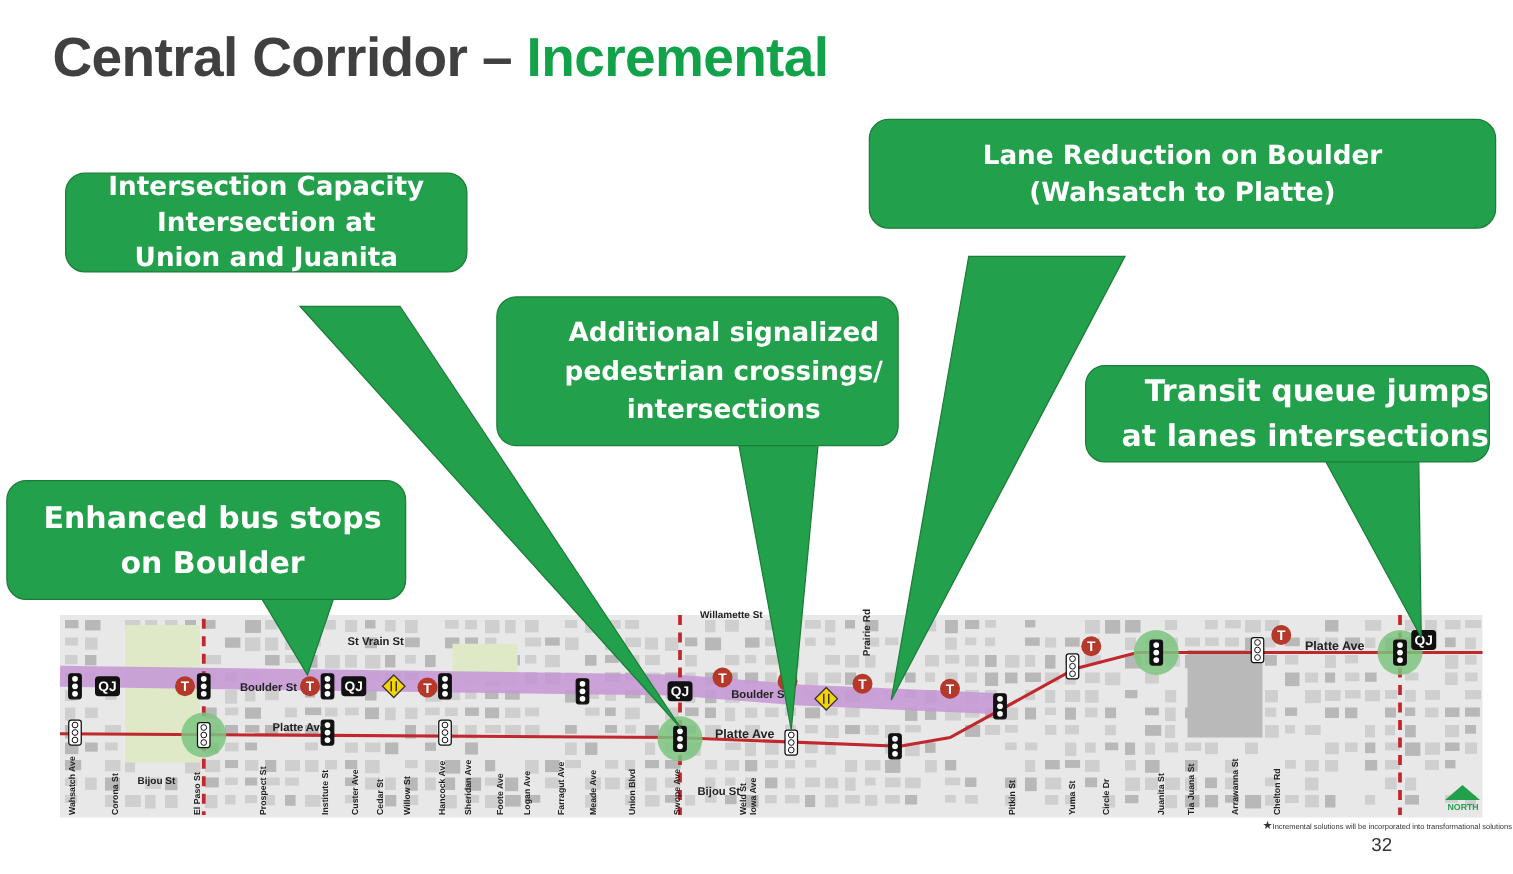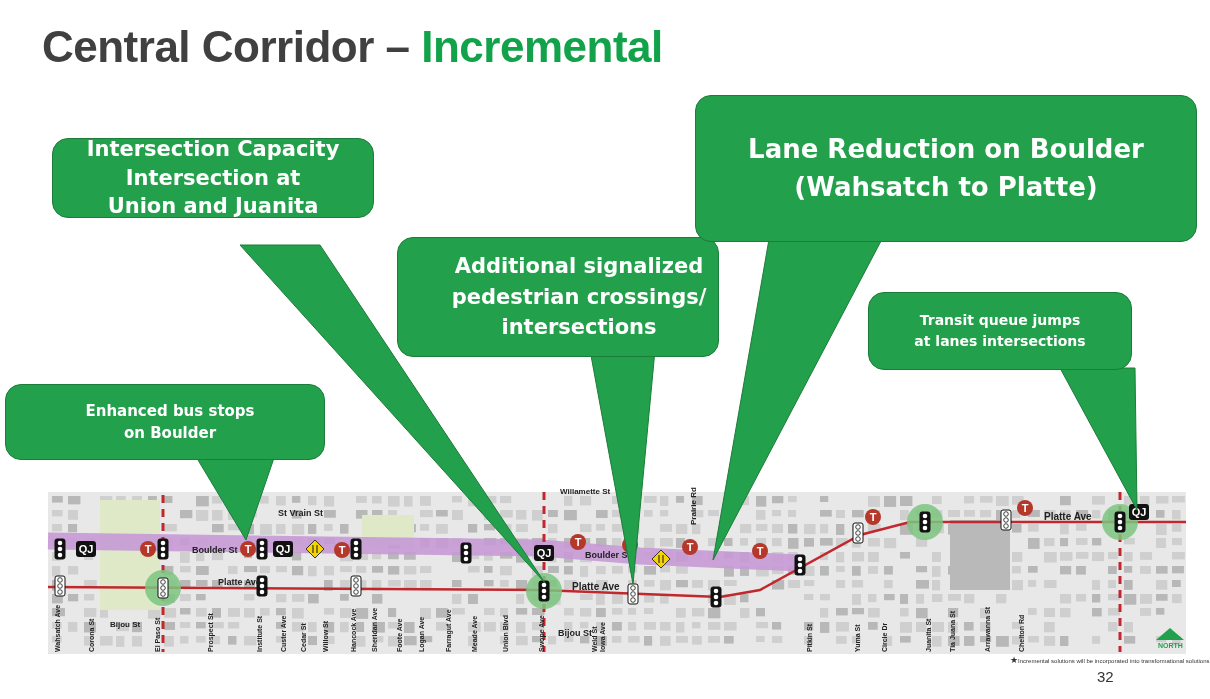--- a/index.html
+++ b/index.html
@@ -852,29 +852,29 @@
   <span>Intersection at</span>
   <span>Union and Juanita</span>
 </div>
 
 <div class="callout" style="left:397px;top:237px;width:322px;height:120px;font-size:21px;line-height:1.45;padding-left:42px;">
   <span>Additional signalized</span>
   <span>pedestrian crossings/</span>
   <span>intersections</span>
 </div>
 
-<div class="callout" style="left:695px;top:95px;width:502px;height:147px;font-size:26px;line-height:1.45;">
+<div class="callout" style="left:695px;top:95px;width:502px;height:88px;font-size:21px;line-height:1.45;">
   <span>Lane Reduction on Boulder</span>
   <span>(Wahsatch to Platte)</span>
 </div>
 
-<div class="callout" style="left:868px;top:292px;width:264px;height:78px;font-size:14px;line-height:1.5;">
+<div class="callout" style="left:868px;top:292px;width:324px;height:78px;font-size:24px;line-height:1.5;align-items:flex-end;">
   <span>Transit queue jumps</span>
   <span>at lanes intersections</span>
 </div>
 
-<div class="callout" style="left:5px;top:384px;width:320px;height:76px;font-size:15px;line-height:1.5;padding-left:10px;">
+<div class="callout" style="left:5px;top:384px;width:320px;height:96px;font-size:24px;line-height:1.5;padding-left:10px;">
   <span>Enhanced bus stops</span>
   <span>on Boulder</span>
 </div>
 
 <div class="footnote"><span style="font-size:9px;">★</span><span>Incremental solutions will be incorporated into transformational solutions</span></div>
 <div class="page-num">32</div>
 
 </body></html>

